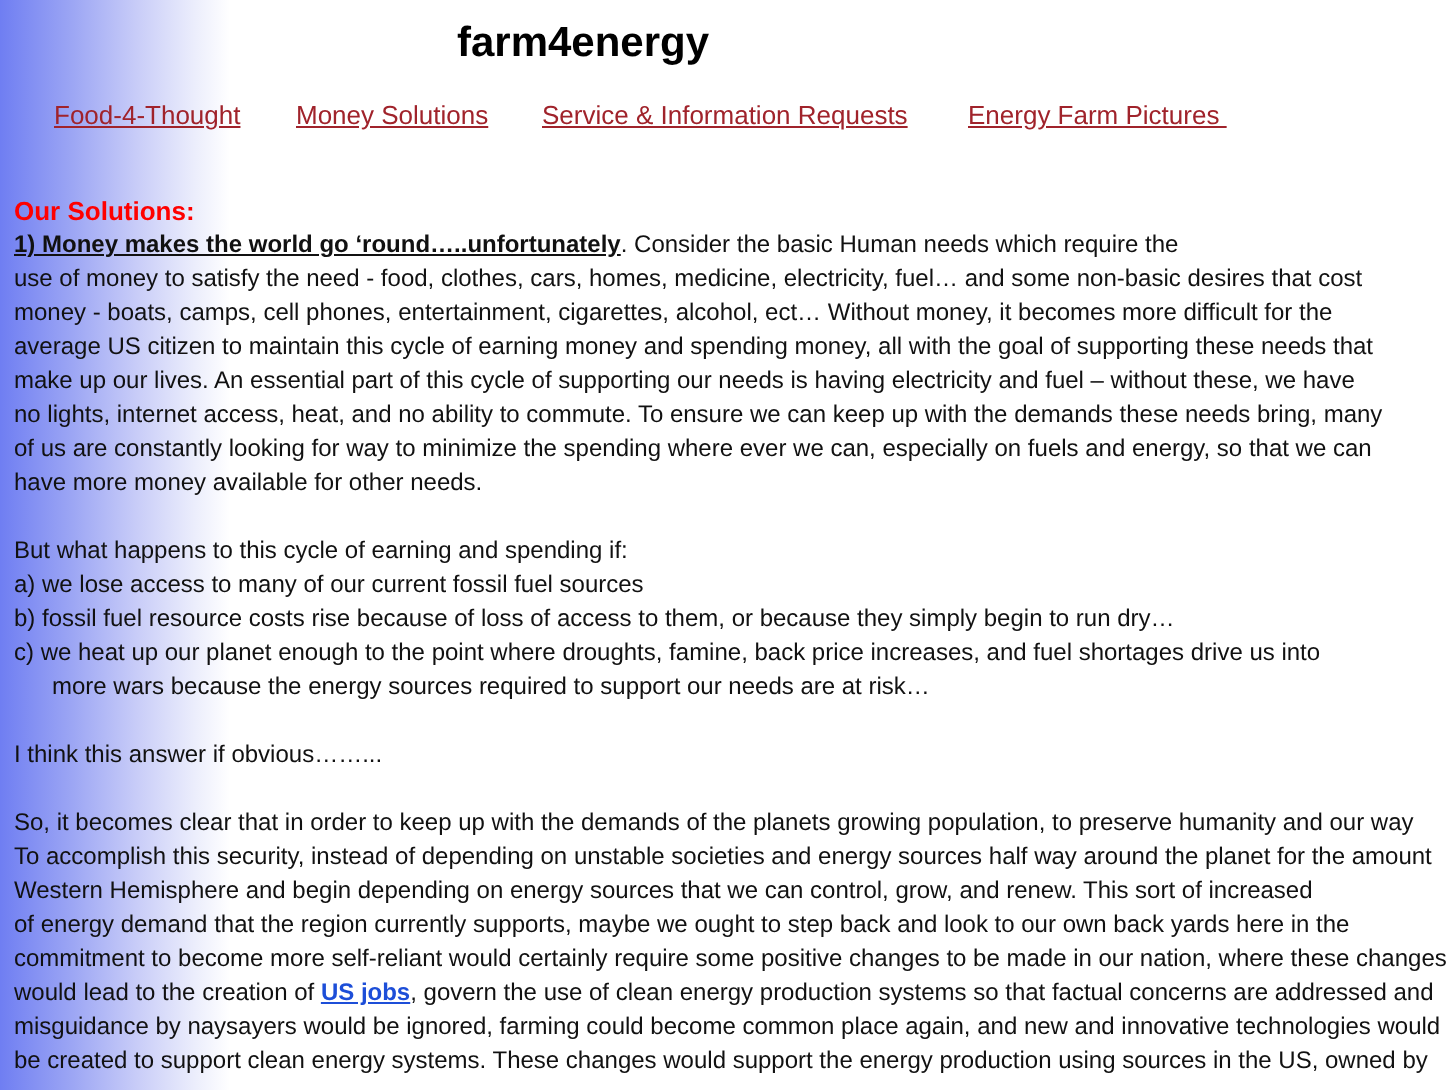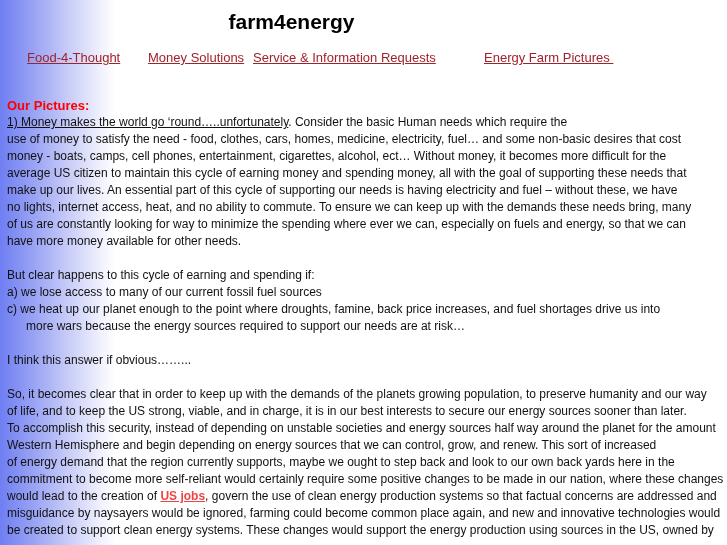--- a/index.html
+++ b/index.html
@@ -64,67 +64,67 @@
     .content p {
       margin: 0;
       white-space: nowrap;
     }
     .heading {
       color: #ff0000;
       font-weight: bold;
       font-size: 13px;
     }
     .subhead {
-      font-weight: normal;
+      font-weight: bold;
       text-decoration: underline;
     }
     .gap { height: 17px; }
     .indent { padding-left: 19px; }
     .us-jobs {
       font-weight: bold;
       text-decoration: underline;
-      color: #ef4444;
+      color: #1d4ed8;
       margin-top: 12px;
     }
   </style>
 </head>
 <body>
 
 <div class="bg-gradient"></div>
 
 <div class="page">
   <div class="site-title">farm4energy</div>
 
   <div class="nav">
     <a style="left:27px;">Food-4-Thought</a>
     <a style="left:148px;">Money Solutions</a>
-    <a style="left:253px;">Service &amp; Information Requests</a>
+    <a style="left:271px;">Service &amp; Information Requests</a>
     <a style="left:484px;">Energy Farm Pictures </a>
   </div>
 
   <div class="content">
-    <p class="heading">Our Pictures:</p>
+    <p class="heading">Our Solutions:</p>
     <p><span class="subhead">1) Money makes the world go ‘round…..unfortunately</span><span>.  Consider the basic Human needs which require the</span></p>
     <p>use of money to satisfy the need - food, clothes, cars, homes, medicine, electricity, fuel… and some non-basic desires that cost</p>
     <p>money - boats, camps, cell phones, entertainment, cigarettes, alcohol, ect…  Without money, it becomes more difficult for the</p>
     <p>average US citizen to maintain this cycle of earning money and spending money, all with the goal of supporting these needs that</p>
     <p>make up our lives.   An essential part of this cycle of supporting our needs is having electricity and fuel – without these, we have</p>
     <p>no lights, internet access, heat, and no ability to commute.  To ensure we can keep up with the demands these needs bring, many</p>
     <p>of us are constantly looking for way to minimize the spending where ever we can, especially on fuels and energy, so that we can</p>
     <p>have more money available for other needs.</p>
     <div class="gap"></div>
-    <p>But clear happens to this cycle of earning and spending if:</p>
+    <p>But what happens to this cycle of earning and spending if:</p>
     <p>a)  we lose access to many of our current fossil fuel sources</p>
+    <p>b)  fossil fuel resource costs rise because of loss of access to them, or because they simply begin to run dry…</p>
     <p>c)  we heat up our planet enough to the point where droughts, famine, back price increases, and fuel shortages drive us into</p>
     <p class="indent">more wars because the energy sources required to support our needs are at risk…</p>
     <div class="gap"></div>
     <p>I think this answer if obvious……...</p>
     <div class="gap"></div>
     <p>So, it becomes clear that in order to keep up with the demands of the planets growing population, to preserve humanity and our way</p>
-    <p>of life, and to keep the US strong, viable, and in charge, it is in our best interests to secure our energy sources sooner than later.</p>
     <p>To accomplish this security, instead of depending on unstable societies and energy sources half way around the planet for the amount</p>
     <p>Western Hemisphere and begin depending on energy sources that we can control, grow, and renew.  This sort of increased</p>
     <p>of energy demand that the region currently supports, maybe we ought to step back and look to our own back yards here in the</p>
     <p>commitment to become more self-reliant would certainly require some positive changes to be made in our nation, where these changes</p>
     <p><span>would lead to the creation of </span><span class="us-jobs">US jobs</span><span>, govern the use of clean energy production systems so that factual concerns are addressed and</span></p>
     <p>misguidance by naysayers would be ignored, farming could become common place again, and new and innovative technologies would</p>
     <p>be created to support clean energy systems.  These changes would support the energy production using sources in the US, owned by</p>
 
   </div>
 </div>

